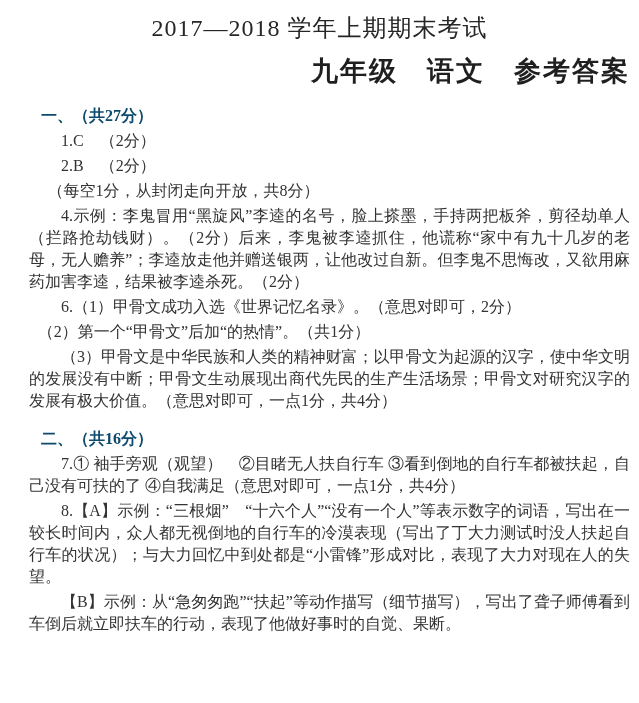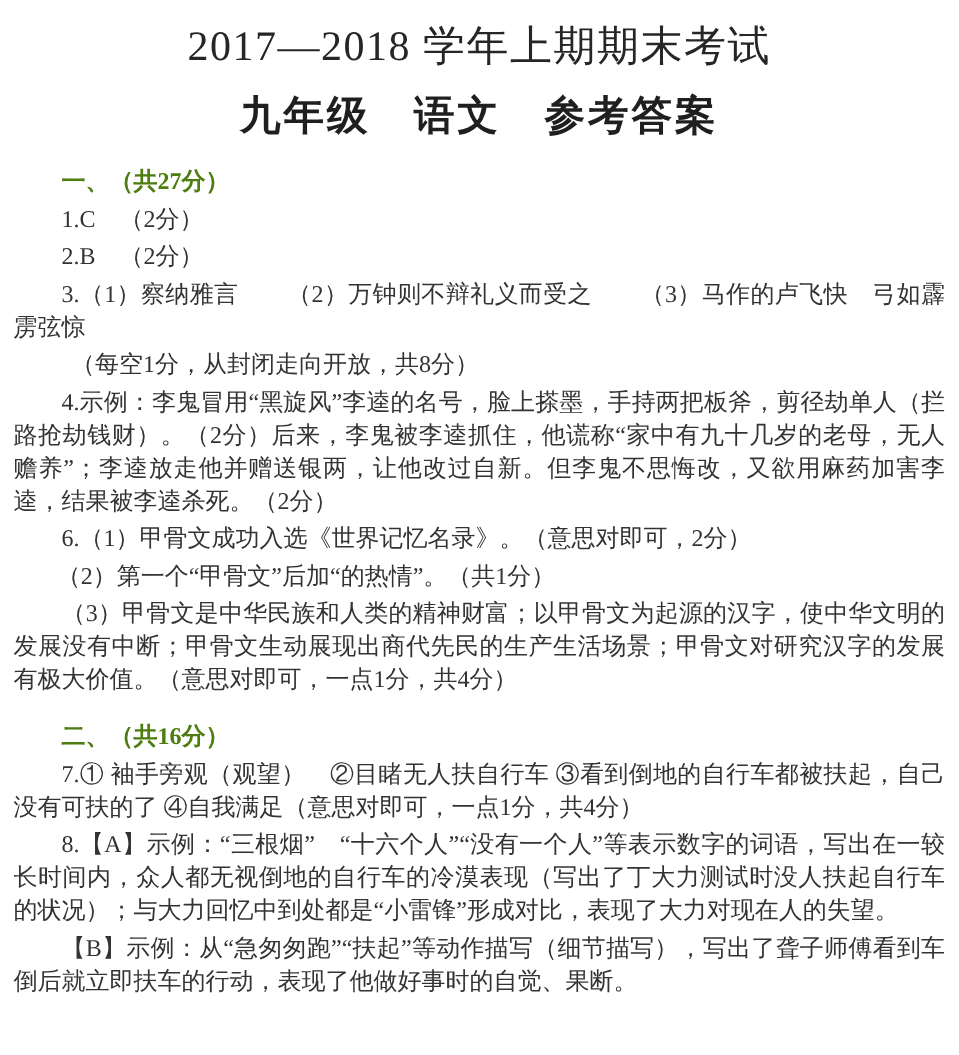--- a/index.html
+++ b/index.html
@@ -19,70 +19,70 @@
     width: 639px;
     height: 703px;
     padding: 10px 9px 6px 9px;
     background: #ffffff;
   }
   .doc-title {
     margin: 2px 0 0 0;
     text-align: center;
     font-family: "Liberation Serif", "DejaVu Serif", serif;
     font-weight: 400;
-    font-size: 28px;
+    font-size: 24px;
     letter-spacing: 1px;
     color: #262626;
   }
   .doc-subtitle {
     margin: 9px 0 7px 0;
-    text-align: center;
+    text-align: right;
     font-family: "Liberation Sans", "DejaVu Sans", sans-serif;
     font-weight: 700;
     font-size: 27px;
     letter-spacing: 2px;
     color: #1f1f1f;
   }
   .content {
     font-size: 16px;
     line-height: 22px;
     text-align: justify;
     color: #333333;
   }
   .content p {
     margin: 3px 0;
   }
   p.sec-heading {
     font-weight: 700;
     text-indent: 2em;
     margin-top: 16px;
-    color: #4d7c0f;
+    color: #0c4a6e;
   }
   p.item {
     text-indent: 2em;
+    margin-left: 20px;
   }
   p.sub {
     text-indent: 1.8em;
   }
   p.note {
     text-indent: 2.4em;
   }
 </style>
 </head>
 <body>
 
 <div class="page">
   <h1 class="doc-title">2017—2018 学年上期期末考试</h1>
   <h2 class="doc-subtitle">九年级　语文　参考答案</h2>
 
   <div class="content">
     <p class="sec-heading">一、（共27分）</p>
     <p class="item">1.C　（2分）</p>
     <p class="item">2.B　（2分）</p>
-    <p class="item">3.（1）察纳雅言　　（2）万钟则不辩礼义而受之　　（3）马作的卢飞快　弓如霹雳弦惊</p>
     <p class="note">（每空1分，从封闭走向开放，共8分）</p>
     <p class="item">4.示例：李鬼冒用“黑旋风”李逵的名号，脸上搽墨，手持两把板斧，剪径劫单人（拦路抢劫钱财）。（2分）后来，李鬼被李逵抓住，他谎称“家中有九十几岁的老母，无人赡养”；李逵放走他并赠送银两，让他改过自新。但李鬼不思悔改，又欲用麻药加害李逵，结果被李逵杀死。（2分）</p>
     <p class="item">6.（1）甲骨文成功入选《世界记忆名录》。（意思对即可，2分）</p>
     <p class="sub">（2）第一个“甲骨文”后加“的热情”。（共1分）</p>
     <p class="item">（3）甲骨文是中华民族和人类的精神财富；以甲骨文为起源的汉字，使中华文明的发展没有中断；甲骨文生动展现出商代先民的生产生活场景；甲骨文对研究汉字的发展有极大价值。（意思对即可，一点1分，共4分）</p>
 
     <p class="sec-heading">二、（共16分）</p>
     <p class="item">7.① 袖手旁观（观望）　②目睹无人扶自行车 ③看到倒地的自行车都被扶起，自己没有可扶的了 ④自我满足（意思对即可，一点1分，共4分）</p>
     <p class="item">8.【A】示例：“三根烟”　“十六个人”“没有一个人”等表示数字的词语，写出在一较长时间内，众人都无视倒地的自行车的冷漠表现（写出了丁大力测试时没人扶起自行车的状况）；与大力回忆中到处都是“小雷锋”形成对比，表现了大力对现在人的失望。</p>
     <p class="item">【B】示例：从“急匆匆跑”“扶起”等动作描写（细节描写），写出了聋子师傅看到车倒后就立即扶车的行动，表现了他做好事时的自觉、果断。</p>

